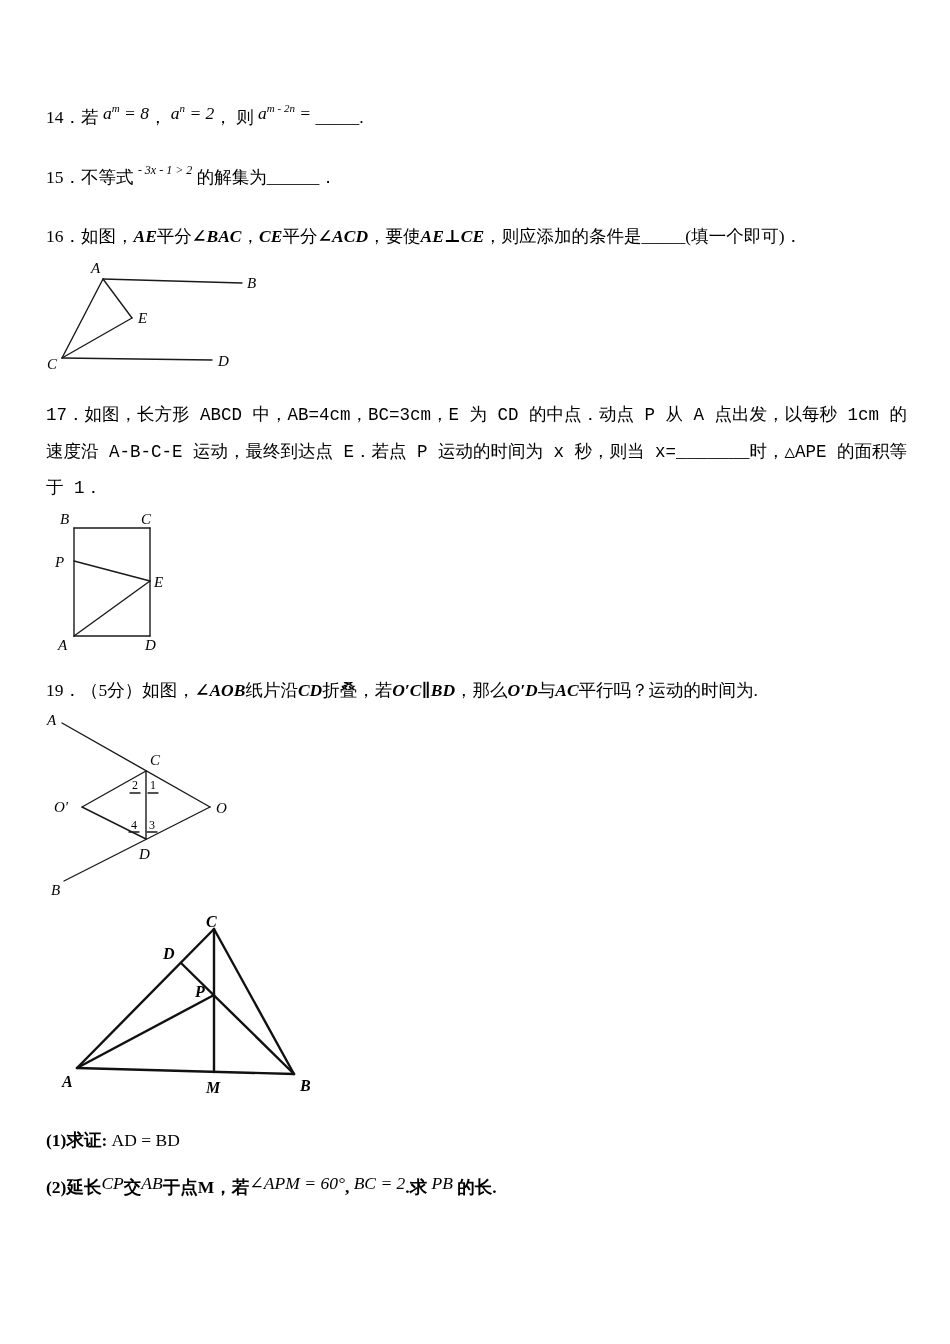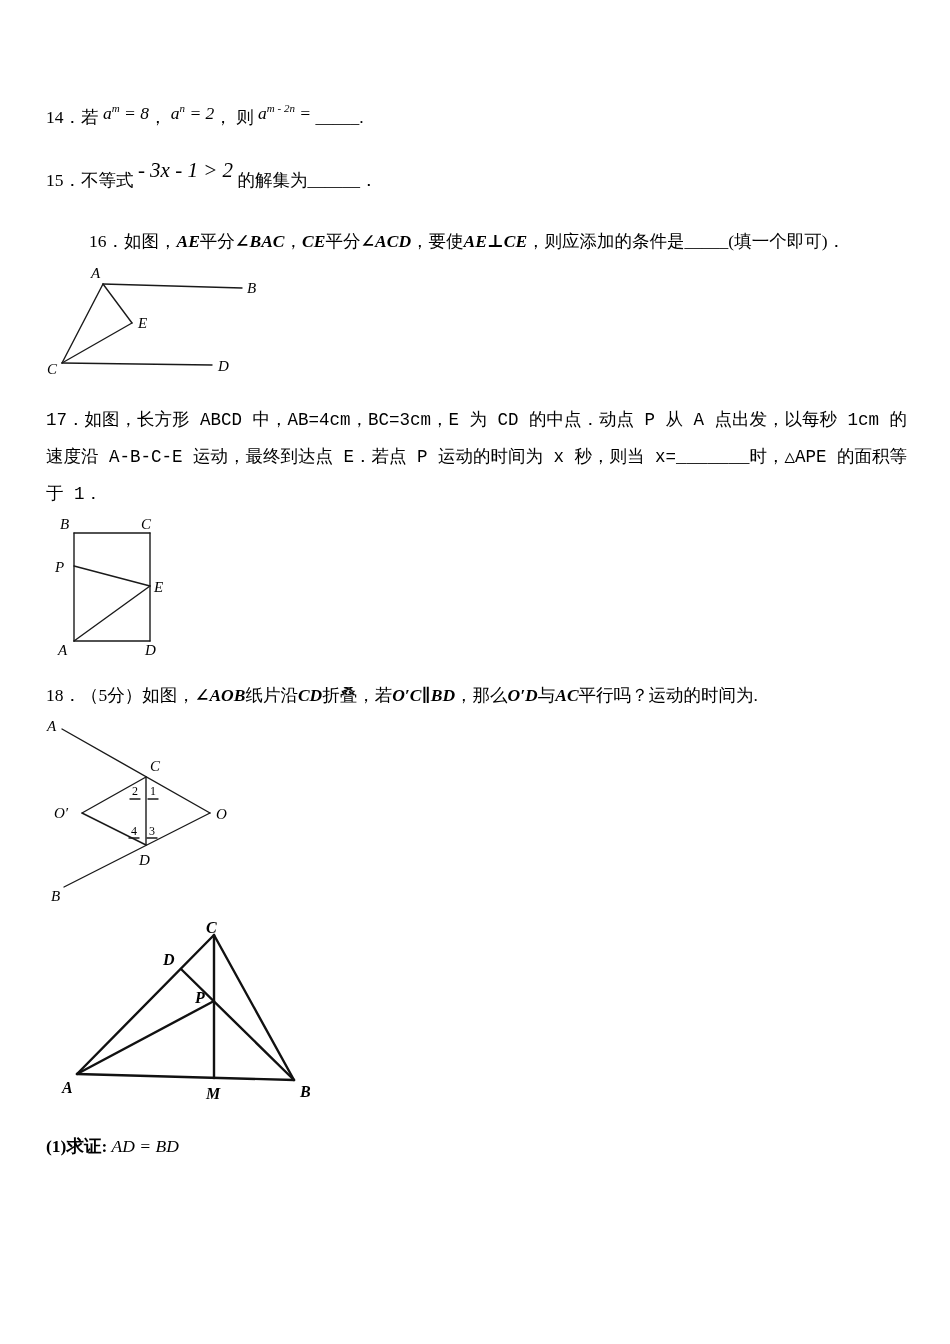--- a/index.html
+++ b/index.html
@@ -5,38 +5,38 @@
   html,body{margin:0;padding:0;}
   body{
     width:950px;height:1344px;background:#ffffff;color:#000;
     font-family:"Liberation Serif","DejaVu Serif",serif;
     overflow:hidden;
   }
   .page{padding:104px 16px 0 46px;font-size:17.5px;line-height:1.5;}
   .q{margin:0;}
   .q14{margin-bottom:34px;}
   .q15{margin-bottom:32px;}
-  .q16{margin-bottom:8px;margin-left:43px;}
+  .q16{margin-bottom:8px;}
   .fig16{margin:2px 0 22px 0;display:block;}
   .q17{line-height:2.1;margin-bottom:2px;max-width:866px;font-family:Liberation Mono, monospace;}
   .fig17{margin:4px 0 24px 2px;display:block;}
   .sec{font-weight:bold;margin-bottom:6px;}
   .q18{margin-bottom:8px;}
   .fig18{margin:2px 0 16px 0;display:block;}
   .q19{margin-bottom:30px;}
   .fig19{margin:0 0 28px 14px;display:block;}
   .part1{font-weight:bold;margin-bottom:20px;}
   .part2{font-weight:bold;}
   .bi{font-weight:bold;font-style:italic;}
   .it{font-style:italic;}
   .fr{position:relative;top:-4px;font-style:italic;}
   .fr sup{font-size:11px;font-style:italic;}
-  .raised15{position:relative;top:-9px;font-style:italic;font-size:21px;}
+  .raised15{position:relative;top:-9px;font-style:italic;font-size:12px;}
   .mr{position:relative;top:-4px;font-style:italic;font-weight:normal;}
-  .pm{font-weight:normal;font-style:italic;}
+  .pm{font-weight:normal;}
   svg text{font-family:"Liberation Serif","DejaVu Serif",serif;font-size:15px;font-style:italic;fill:#000;}
   svg .num{font-size:12px;font-style:normal;}
   .fig19 text{font-weight:bold;font-size:16px;}
 </style>
 </head>
 <body>
 
 <div class="page">
 
   <div class="q q14">
@@ -87,21 +87,21 @@
     <text x="12" y="13">B</text>
     <text x="93" y="13">C</text>
     <text x="7" y="56">P</text>
     <text x="106" y="76">E</text>
     <text x="10" y="139">A</text>
     <text x="97" y="139">D</text>
   </svg>
 
 
   <div class="q q18">
-    <span>18．</span><span>（5分）如图，</span><span class="bi">∠AOB</span><span>纸片沿</span><span class="bi">CD</span><span>折叠，若</span><span class="bi">O′C∥BD</span><span>，那么</span><span class="bi">O′D</span><span>与</span><span class="bi">AC</span><span>平行吗？运动的时间为.</span>
+    <span>19．</span><span>（5分）如图，</span><span class="bi">∠AOB</span><span>纸片沿</span><span class="bi">CD</span><span>折叠，若</span><span class="bi">O′C∥BD</span><span>，那么</span><span class="bi">O′D</span><span>与</span><span class="bi">AC</span><span>平行吗？运动的时间为.</span>
   </div>
 
   <svg class="fig18" width="240" height="188" viewBox="0 0 240 188">
     <g stroke="#1a1a1a" stroke-width="1.4" fill="none" stroke-linecap="round">
       <line x1="16" y1="12" x2="164" y2="96"></line>
       <line x1="18" y1="170" x2="164" y2="96"></line>
       <line x1="100" y1="60" x2="100" y2="128"></line>
       <line x1="36" y1="96" x2="100" y2="60"></line>
       <line x1="36" y1="96" x2="100" y2="128"></line>
       <line x1="84" y1="82" x2="94" y2="82"></line>
@@ -136,14 +136,17 @@
     <text x="135" y="82">P</text>
     <text x="2" y="172">A</text>
     <text x="146" y="178">M</text>
     <text x="240" y="176">B</text>
   </svg>
 
   <div class="q part1">
     <span>(1)求证: </span><span class="pm">AD = BD</span>
   </div>
 
+  <div class="q part2">
+    <span>(2)延长</span><span class="mr">CP</span><span>交</span><span class="mr">AB</span><span>于点M，若</span><span class="mr">∠APM = 60°</span><span>, </span><span class="mr">BC = 2</span><span>.求 </span><span class="mr">PB</span><span> 的长.</span>
+  </div>
 
 </div>
 
 </body></html>

